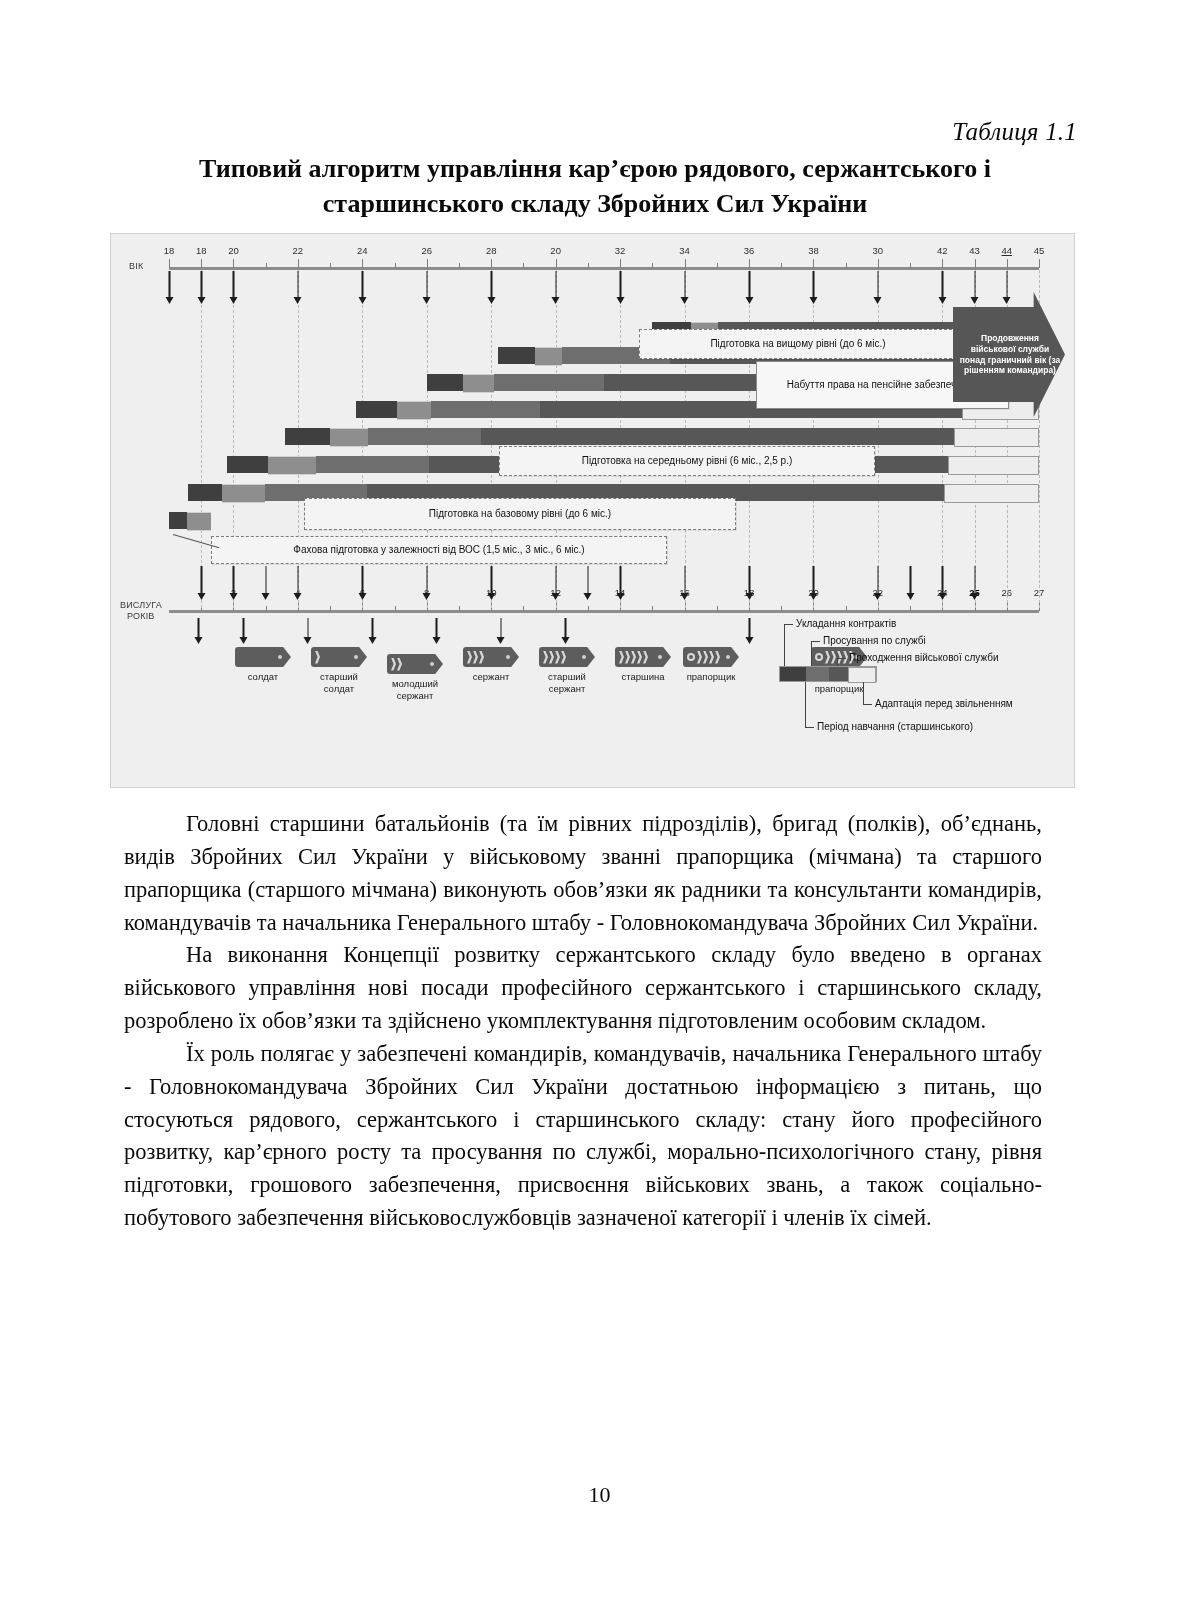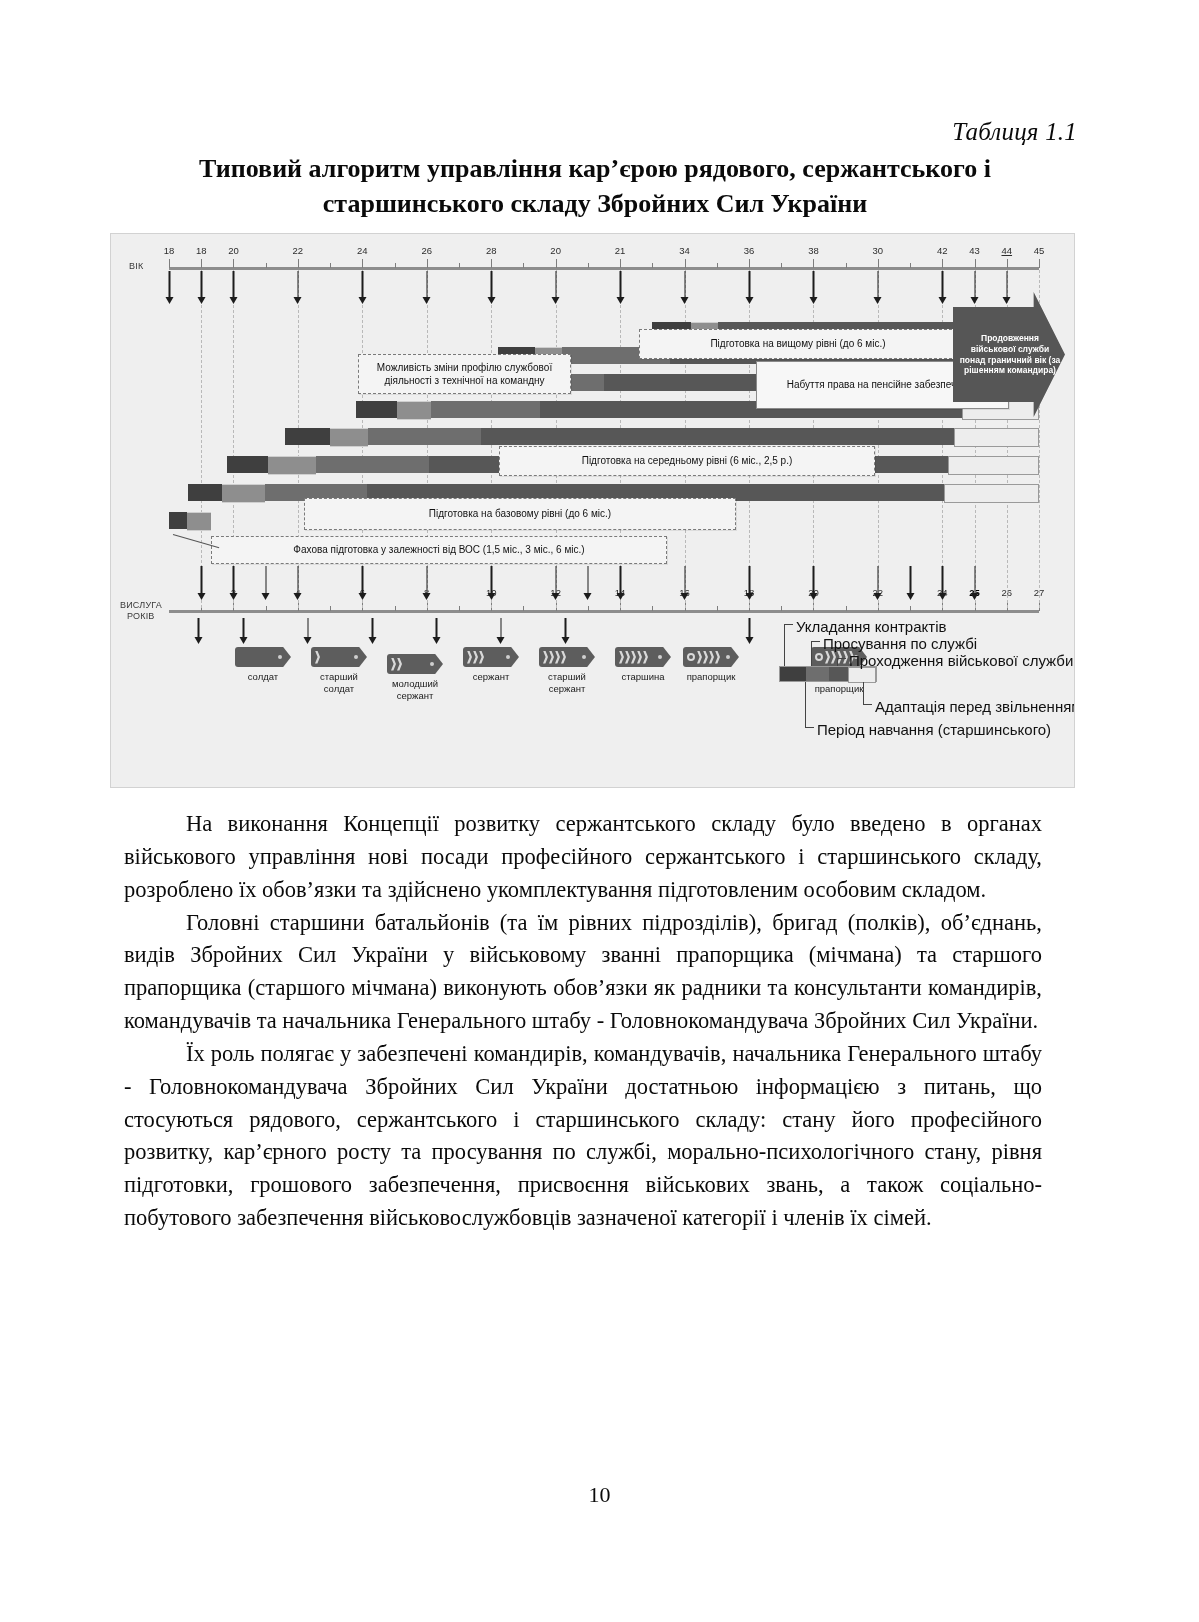--- a/index.html
+++ b/index.html
@@ -248,21 +248,21 @@
   
   .legend-bar {
     position: absolute;
     display: flex;
     height: 16px;
     border: 1px solid #9a9a9a;
     box-sizing: border-box;
   }
   .legend-text {
     position: absolute;
-    font-size: 15px;
+    font-size: 10px;
     color: #111;
     white-space: nowrap;
   }
   .legend-line {
     position: absolute;
     background: #444;
   }
 
   
   .body-copy {
@@ -319,21 +319,21 @@
           <div class="tick-label top" style="left: 186.889px;">22</div>
           <div class="tick top major" style="left: 251.333px;"></div>
           <div class="tick-label top" style="left: 251.333px;">24</div>
           <div class="tick top major" style="left: 315.778px;"></div>
           <div class="tick-label top" style="left: 315.778px;">26</div>
           <div class="tick top major" style="left: 380.222px;"></div>
           <div class="tick-label top" style="left: 380.222px;">28</div>
           <div class="tick top major" style="left: 444.667px;"></div>
           <div class="tick-label top" style="left: 444.667px;">20</div>
           <div class="tick top major" style="left: 509.111px;"></div>
-          <div class="tick-label top" style="left: 509.111px;">21</div>
+          <div class="tick-label top" style="left: 509.111px;">32</div>
           <div class="tick top major" style="left: 573.556px;"></div>
           <div class="tick-label top" style="left: 573.556px;">34</div>
           <div class="tick top major" style="left: 638px;"></div>
           <div class="tick-label top" style="left: 638px;">36</div>
           <div class="tick top major" style="left: 702.444px;"></div>
           <div class="tick-label top" style="left: 702.444px;">38</div>
           <div class="tick top major" style="left: 766.889px;"></div>
           <div class="tick-label top" style="left: 766.889px;">30</div>
           <div class="tick top major" style="left: 831.333px;"></div>
           <div class="tick-label top" style="left: 831.333px;">42</div>
@@ -633,21 +633,20 @@
             <div class="seg promote" style="width: 12%;"></div>
             <div class="seg service" style="width: 68%;"></div>
             <div class="seg adapt" style="width: 11%;"></div>
           </div>
           <div class="bar" style="left: 58px; top: 278px; width: 41.8889px;">
             <div class="seg contract" style="width: 42%;"></div>
             <div class="seg study" style="width: 58%;"></div>
           </div>
         </div>
 
-      <div class="callout" style="left:247px; top:120px; width:213px; height:40px;">Можливість зміни профілю службової діяльності з технічної на командну</div>
 
       <div class="callout" style="left:528px; top:95px; width:318px; height:30px;">Підготовка на вищому рівні (до 6 міс.)</div>
 
       <div class="callout solid" style="left:645px; top:127px; width:253px; height:48px;">Набуття права на пенсійне забезпечення</div>
 
       <div class="callout" style="left:388px; top:212px; width:376px; height:30px;">Підготовка на середньому рівні (6 міс., 2,5 р.)</div>
 
       <div class="callout" style="left:193px; top:264px; width:432px; height:32px;">Підготовка на базовому рівні  (до 6 міс.)</div>
 
       <div class="callout" style="left:100px; top:302px; width:456px; height:28px;">Фахова підготовка у залежності від ВОС (1,5 міс., 3 міс., 6 міс.)</div>
@@ -777,19 +776,19 @@
       <div class="legend-text" style="left:764px; top:464px;">Адаптація перед звільненням</div>
 
       <div class="legend-line" style="left:694px; top:448px; width:1px; height:45px;"></div>
       <div class="legend-line" style="left:694px; top:493px; width:9px; height:1px;"></div>
       <div class="legend-text" style="left:706px; top:487px;">Період навчання (старшинського)</div>
 
     </div>
   </div>
 
   <div class="body-copy">
+    <p>Головні старшини батальйонів (та їм рівних підрозділів), бригад (полків), об’єднань, видів Збройних Сил України у військовому званні прапорщика (мічмана) та старшого прапорщика (старшого мічмана) виконують обов’язки як радники та консультанти командирів, командувачів та начальника Генерального штабу - Головнокомандувача Збройних Сил України.</p>
     <p>На виконання Концепції розвитку сержантського складу було введено в органах військового управління нові посади професійного сержантського і старшинського складу, розроблено їх обов’язки та здійснено укомплектування підготовленим особовим складом.</p>
-    <p>Головні старшини батальйонів (та їм рівних підрозділів), бригад (полків), об’єднань, видів Збройних Сил України у військовому званні прапорщика (мічмана) та старшого прапорщика (старшого мічмана) виконують обов’язки як радники та консультанти командирів, командувачів та начальника Генерального штабу - Головнокомандувача Збройних Сил України.</p>
     <p>Їх роль полягає у забезпечені командирів, командувачів, начальника Генерального штабу - Головнокомандувача Збройних Сил України достатньою інформацією з питань, що стосуються рядового, сержантського і старшинського складу: стану його професійного розвитку, кар’єрного росту та просування по службі, морально-психологічного стану, рівня підготовки, грошового забезпечення, присвоєння військових звань, а також соціально-побутового забезпечення військовослужбовців зазначеної категорії і членів їх сімей.</p>
   </div>
 
   <div class="page-number">10</div>
 </div>
 
 </body></html>

